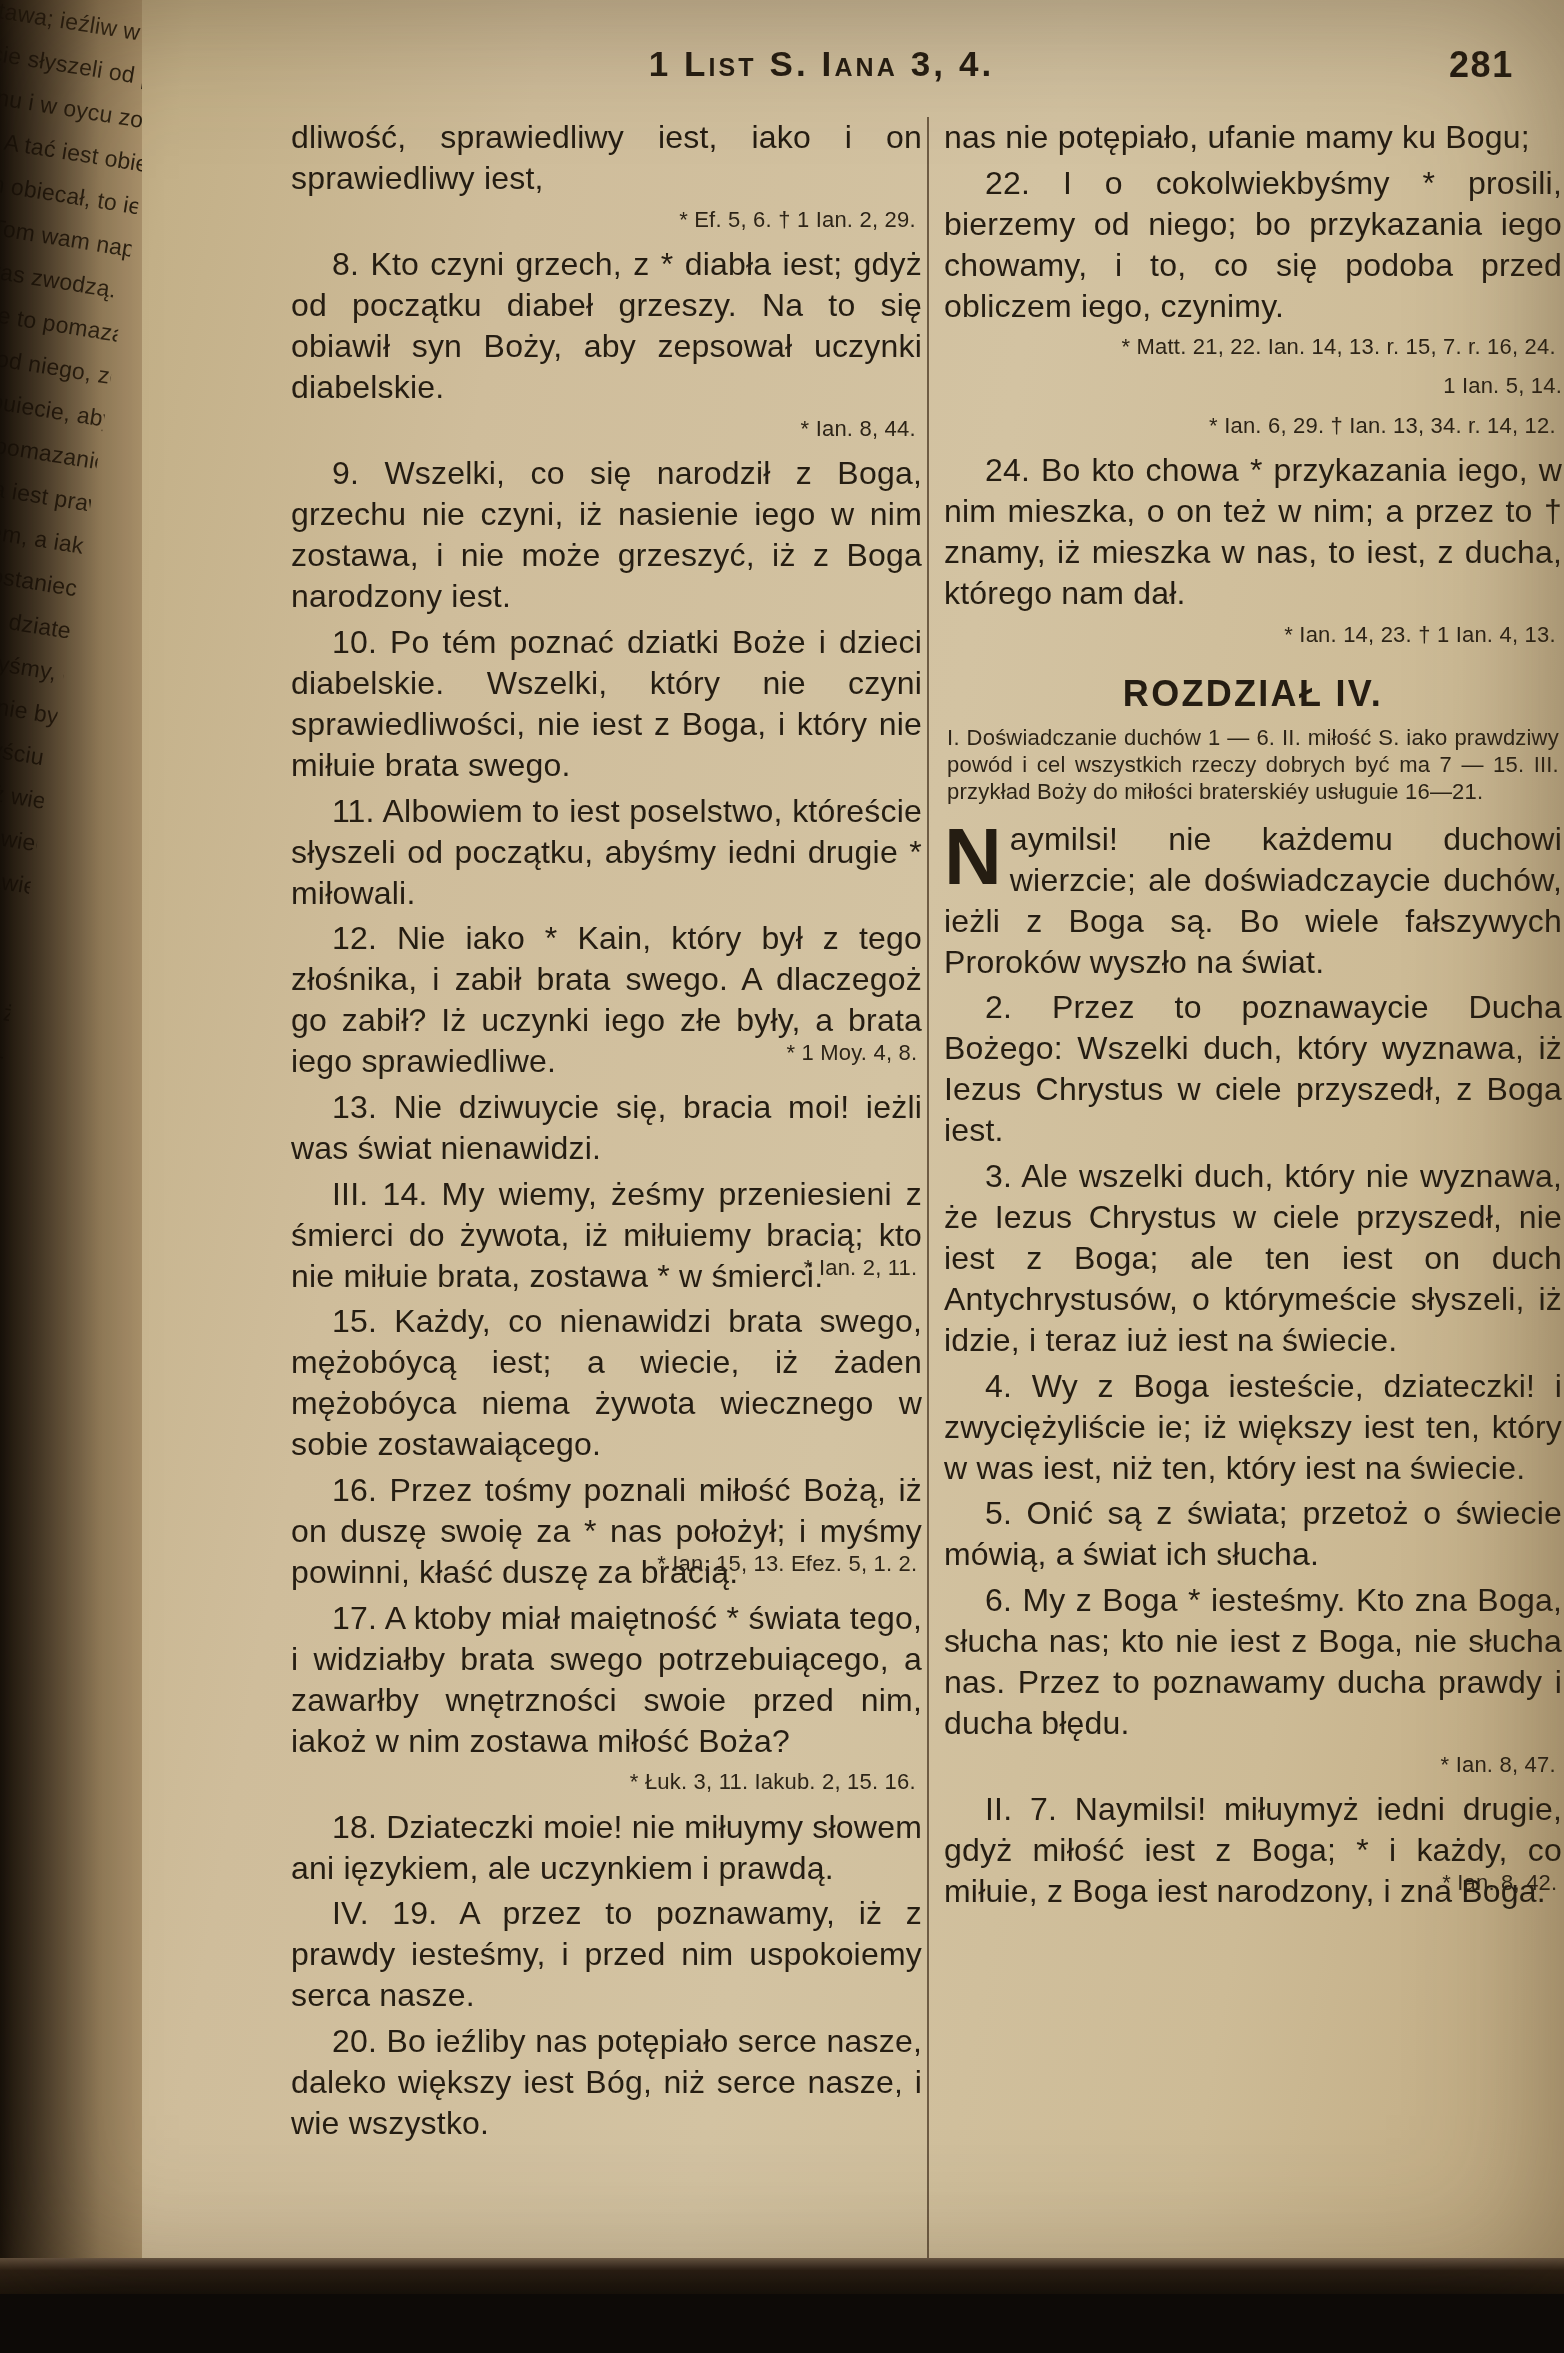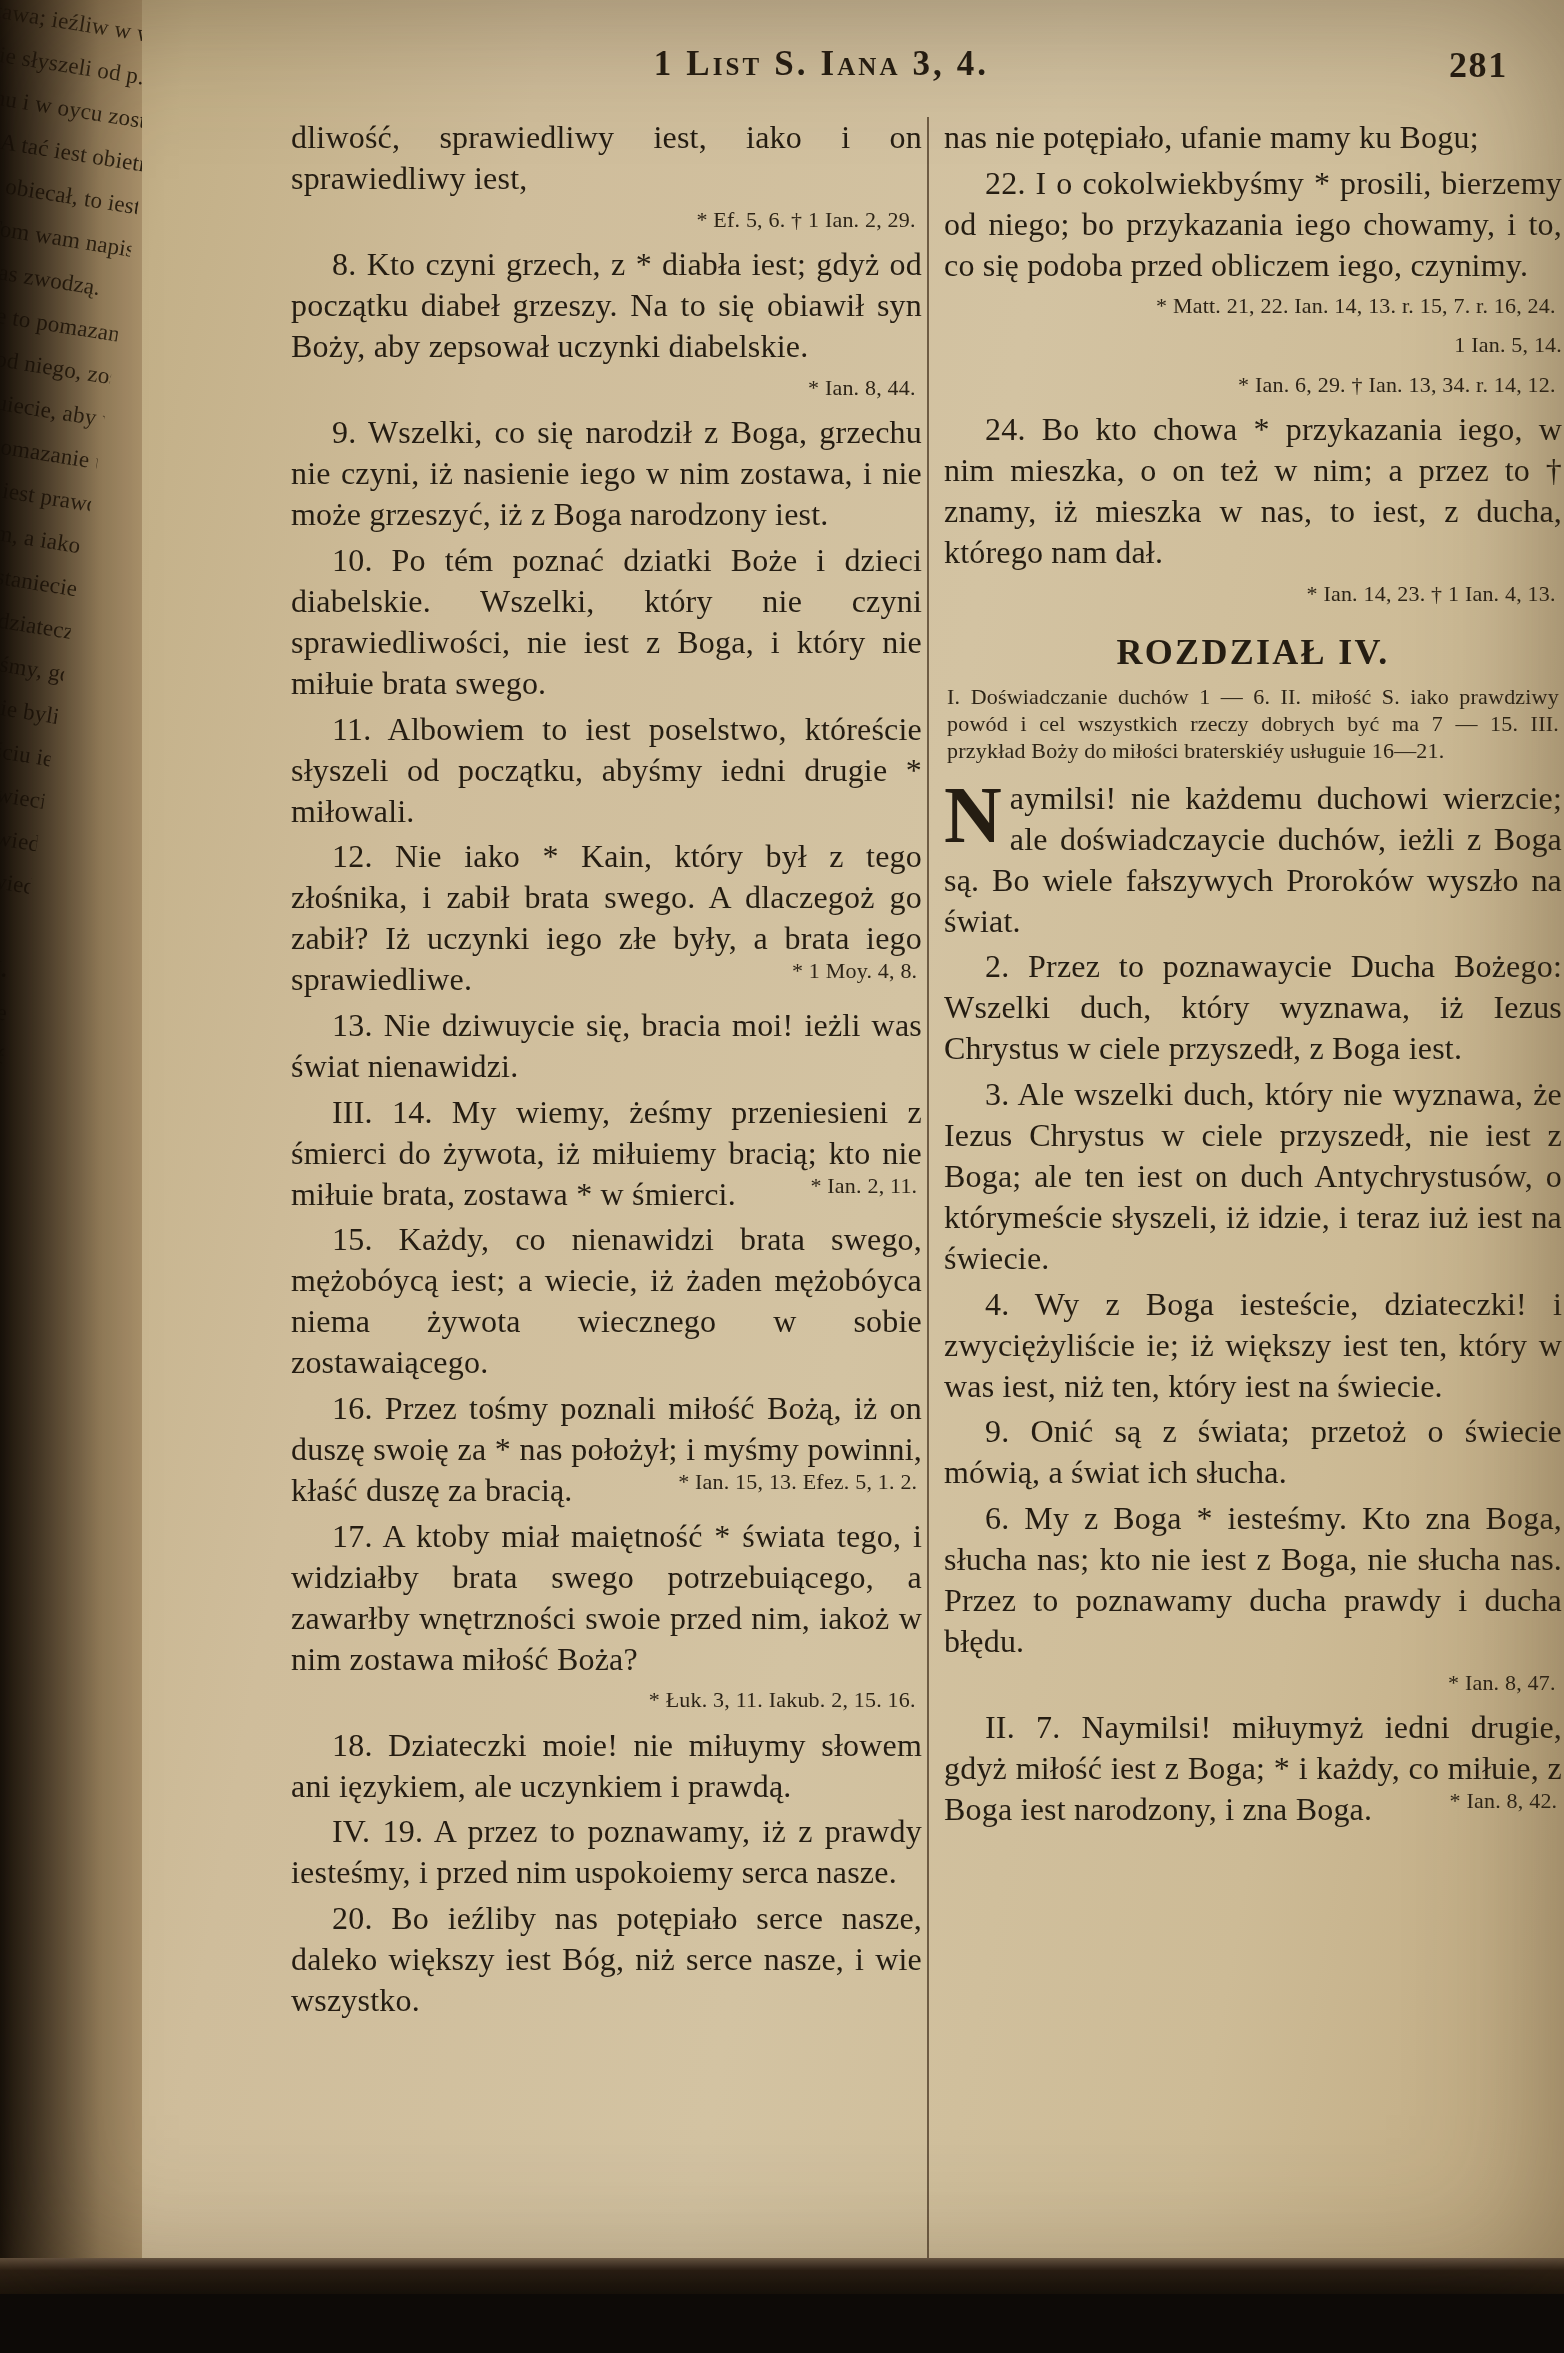--- a/index.html
+++ b/index.html
@@ -1,21 +1,21 @@
 <!DOCTYPE html>
 <html style="font-size:12.5px"><head>
 <meta charset="utf-8">
 <style>
   html, body { margin: 0; padding: 0; background: #0d0a07; }
   .scan {
     position: relative;
     width: 1565px; height: 2294px;
     overflow: hidden;
     background: linear-gradient(100deg, #a8916b 0%, #c3b088 10%, #cfbd9b 28%, #d3c3a2 55%, #cdbb96 80%, #bfa980 100%);
-    font-family: Liberation Serif, serif;
+    font-family: Liberation Sans, sans-serif;
     color: #241c12;
   }
   
   .title {
     position: absolute; top: 44px; left: 540px; width: 563px;
     text-align: center; font-size: 35px; letter-spacing: 3.1px;
     font-variant: small-caps; font-weight: 600; color: #241c12;
   }
   .pagenum {
     position: absolute; top: 44px; left: 1449px;
@@ -132,21 +132,21 @@
       <p class="blk refc"><span>1 Ian. 5, 14.</span></p>
       <p class="blk ref"><span>* Ian. 6, 29.  † Ian. 13, 34.  r. 14, 12.</span></p>
       <p class="blk verse"><span>24. Bo kto chowa * przykazania iego, w nim mieszka, o on też w nim; a przez to † znamy, iż mieszka w nas, to iest, z ducha, którego nam dał.</span></p>
       <p class="blk ref"><span>* Ian. 14, 23.  † 1 Ian. 4, 13.</span></p>
       <p class="blk heading"><span>ROZDZIAŁ IV.</span></p>
       <p class="blk summary"><span>I. Doświadczanie duchów 1 — 6. II. miłość S. iako prawdziwy powód i cel wszystkich rzeczy dobrych być ma 7 — 15. III. przykład Boży do miłości braterskiéy usługuie 16—21.</span></p>
       <p class="blk dropcap"><span class="initial">N</span><span>aymilsi! nie każdemu duchowi wierzcie; ale doświadczaycie duchów, ieżli z Boga są. Bo wiele fałszywych Proroków wyszło na świat.</span></p>
       <p class="blk verse"><span>2. Przez to poznawaycie Ducha Bożego: Wszelki duch, który wyznawa, iż Iezus Chrystus w ciele przyszedł, z Boga iest.</span></p>
       <p class="blk verse"><span>3. Ale wszelki duch, który nie wyznawa, że Iezus Chrystus w ciele przyszedł, nie iest z Boga; ale ten iest on duch Antychrystusów, o którymeście słyszeli, iż idzie, i teraz iuż iest na świecie.</span></p>
       <p class="blk verse"><span>4. Wy z Boga iesteście, dziateczki! i zwyciężyliście ie; iż większy iest ten, który w was iest, niż ten, który iest na świecie.</span></p>
-      <p class="blk verse"><span>9. Onić są z świata; przetoż o świecie mówią, a świat ich słucha.</span></p>
+      <p class="blk verse"><span>5. Onić są z świata; przetoż o świecie mówią, a świat ich słucha.</span></p>
       <p class="blk verse"><span>6. My z Boga * iesteśmy. Kto zna Boga, słucha nas; kto nie iest z Boga, nie słucha nas. Przez to poznawamy ducha prawdy i ducha błędu.</span></p>
       <p class="blk ref"><span>* Ian. 8, 47.</span></p>
       <p class="blk verse"><span>II. 7. Naymilsi! miłuymyż iedni drugie, gdyż miłość iest z Boga; * i każdy, co miłuie, z Boga iest narodzony, i zna Boga.</span><span class="ref-inline">* Ian. 8, 42.</span></p>
     </div>
 
   <div class="spine">
     <div class="spine-text">
         <div class="frag">poczaik, ty teb,</div>
         <div class="frag">stawa; ieźliw w was</div>
         <div class="frag">ście słyszeli od p.</div>

